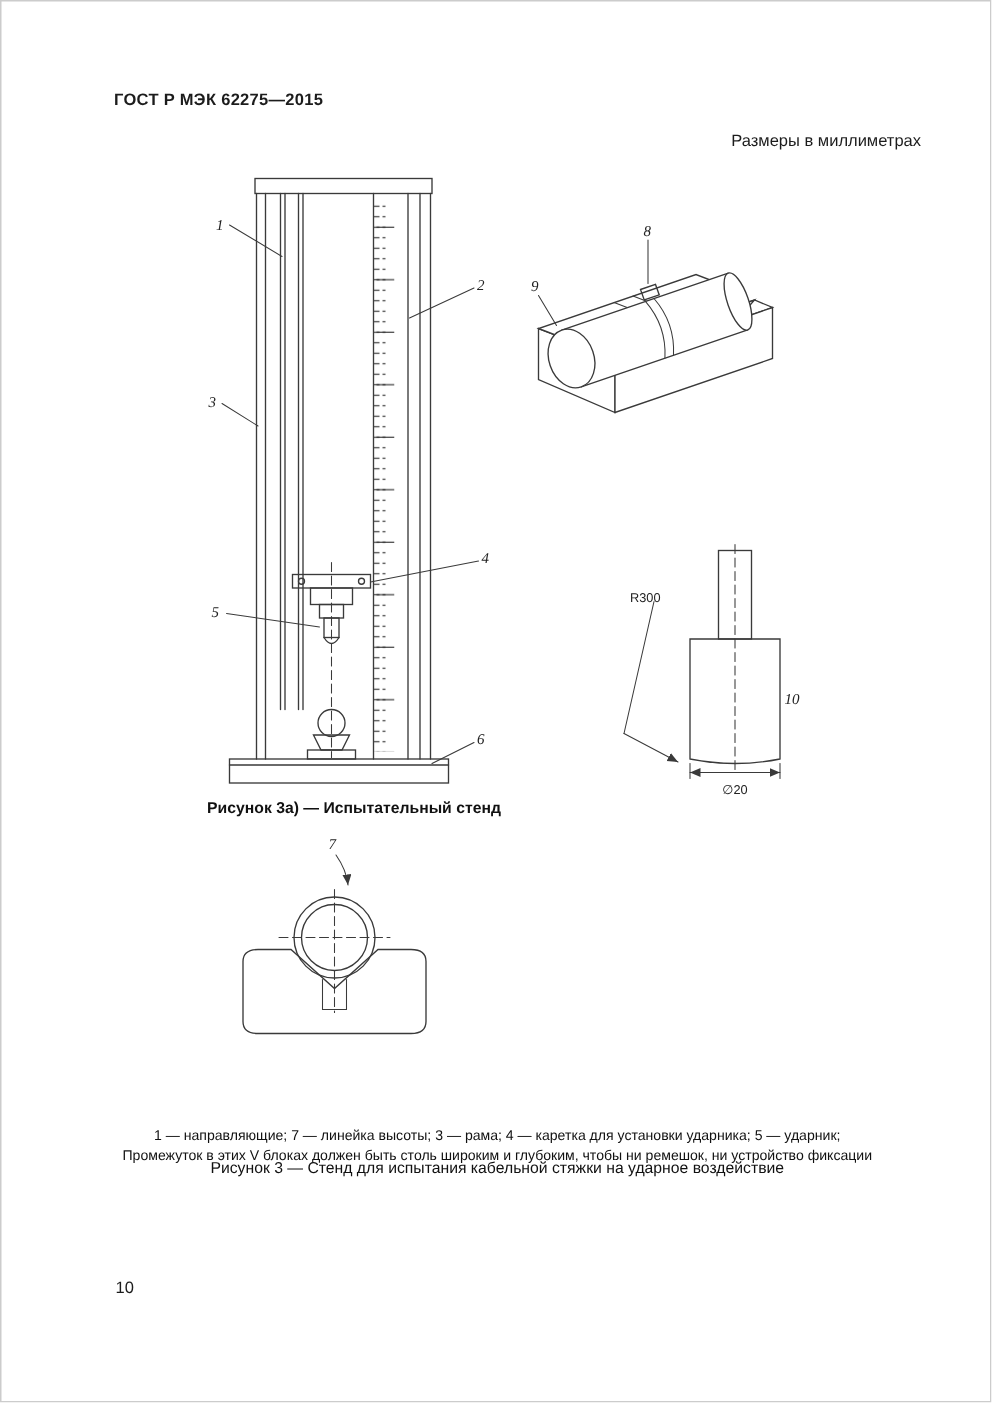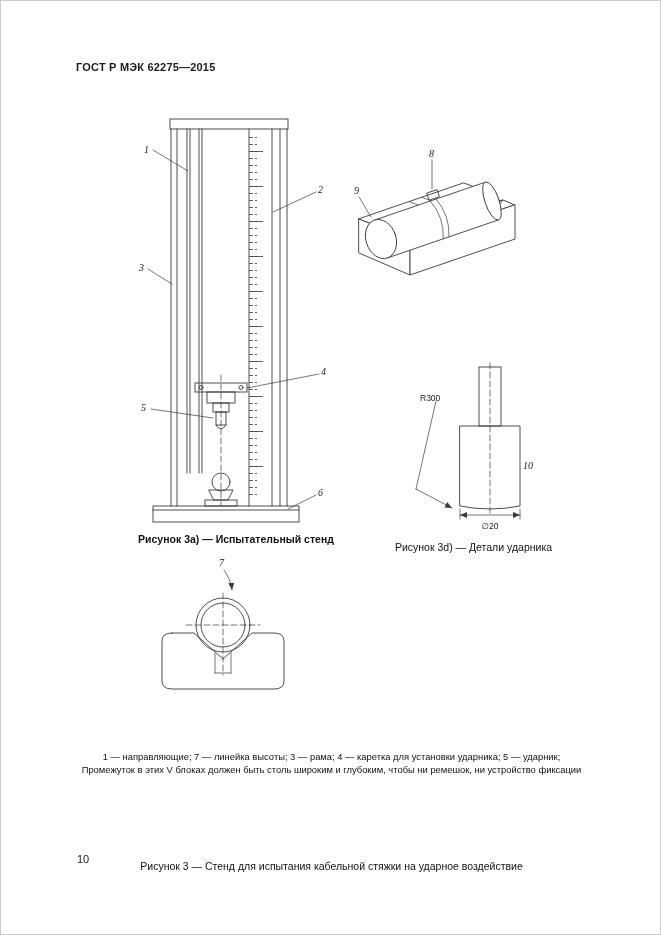--- a/index.html
+++ b/index.html
@@ -6,37 +6,38 @@
   html,body { background:#ffffff; }
   body { font-family:"Liberation Sans", sans-serif; color:#1c1c1c; }
   .page {
     position:relative; width:661px; height:935px; background:#ffffff;
     border:1px solid #cccccc; overflow:hidden;padding-left:20px;
   }
   .doc-title { position:absolute; left:75px; top:60px; font-size:11px; font-weight:bold; letter-spacing:0.2px; }
   .dims-note { position:absolute; left:300px; top:87px; width:313px; text-align:right; font-size:11px; }
   .fig-caption { position:absolute; text-align:center; font-size:10.5px; line-height:13px; color:#111; }
   .legend { position:absolute; left:40px; top:750px; width:581px; text-align:center; font-size:9.4px; line-height:12.8px; color:#111; }
-  .main-caption { position:absolute; left:40px; top:859px; width:581px; text-align:center; font-size:10.5px; color:#111; }
+  .main-caption { position:absolute; left:40px; top:772px; width:581px; text-align:center; font-size:10.5px; color:#111; }
   .page-number { position:absolute; left:76px; top:852px; font-size:11px; }
   svg.fig { position:absolute; overflow:visible; }
   svg .draw { stroke:#3a3a3a; stroke-width:0.9; fill:none; stroke-linecap:round; }
   svg .thin { stroke-width:0.7; }
   svg .wht { fill:#ffffff; }
   svg text { stroke:none; }
   svg text.callout { font-family:"Liberation Serif", serif; font-style:italic; font-size:10px; fill:#222; }
   svg text.dim { font-family:"Liberation Sans", sans-serif; font-size:8.5px; fill:#222; }
   .tick { stroke:#3a3a3a; stroke-width:0.8; }
 </style>
 </head>
 <body>
 
 <div class="page">
 
   <div class="doc-title">ГОСТ Р МЭК 62275—2015</div>
+  <div class="dims-note">Размеры в миллиметрах</div>
 
   <svg class="fig" style="left:110px; top:112px;" width="235" height="412" viewBox="0 0 235 412">
     <defs>
       <pattern id="tickMinor" width="8" height="7" patternUnits="userSpaceOnUse">
         <line class="tick" x1="0" y1="3.5" x2="6" y2="3.5"></line>
       </pattern>
       <pattern id="tickMajor" width="14" height="35" patternUnits="userSpaceOnUse">
         <line class="tick" x1="0" y1="3.5" x2="12" y2="3.5"></line>
       </pattern>
     </defs>
@@ -143,21 +144,20 @@
       <line class="thin" x1="10" y1="128" x2="46" y2="147" marker-end="url(#arrD)"></line>
 
       <line class="thin" x1="54" y1="148" x2="54" y2="158"></line>
       <line class="thin" x1="114" y1="148" x2="114" y2="158"></line>
       <line class="thin" x1="54" y1="154" x2="114" y2="154" marker-start="url(#arrD)" marker-end="url(#arrD)"></line>
     </g>
     <text class="dim" x="14" y="40">R300</text>
     <text class="dim" x="84" y="168" text-anchor="middle">∅20</text>
     <text class="callout" x="117" y="108">10</text>
   </svg>
-  <div class="fig-caption" style="left:375px; top:540px; width:195px;">Рисунок 3d) — Детали ударника</div>
 
   <svg class="fig" style="left:155px; top:552px;" width="160" height="150" viewBox="0 0 160 150">
     <defs>
       <marker id="arrB" markerWidth="8" markerHeight="8" refX="7" refY="3" orient="auto" markerUnits="userSpaceOnUse">
         <path d="M0,0 L7,3 L0,6 Z" fill="#3a3a3a"></path>
       </marker>
     </defs>
     <g class="draw">
 
       <path class="thin" d="M 68,17 Q 75,27 76,37" marker-end="url(#arrB)"></path>

